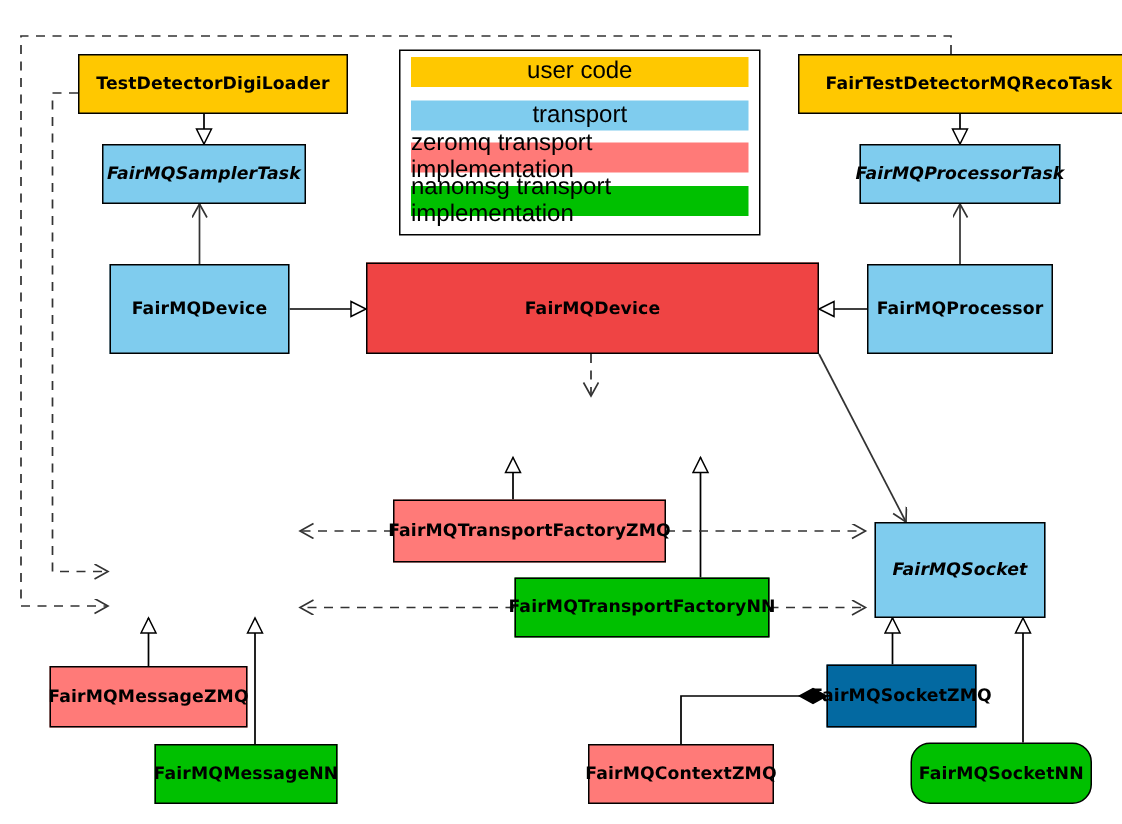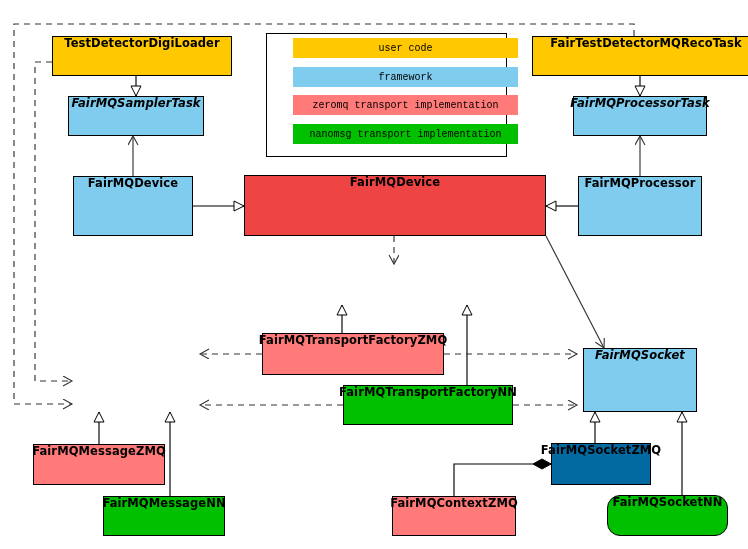--- a/index.html
+++ b/index.html
@@ -21,20 +21,21 @@
     top: 0;
     width: 748px;
     height: 549px;
     pointer-events: none;
   }
   .node {
     position: absolute;
     box-sizing: border-box;
     border: 1px solid #000000;
     display: flex;
+    align-items: center;
     justify-content: center;
     text-align: center;
     font-size: 11.5px;
     font-weight: bold;
     color: #000000;
     line-height: 1.15;
     letter-spacing: 0.1px;
     z-index: 3;
   }
   .node.abstract {
@@ -46,26 +47,25 @@
     border: 1px solid #000000;
     background: #ffffff;
     z-index: 2;
   }
   .legend-row {
     position: absolute;
     box-sizing: border-box;
     display: flex;
     align-items: center;
     justify-content: center;
-    font-size: 10px;
+    font-size: 16px;
     font-weight: normal;
     color: #000000;
-    font-family: Liberation Mono, monospace;
+    font-family: Liberation Sans, sans-serif;
     z-index: 3;
-    margin-left: 19px;
   }
 </style>
 </head>
 <body>
 
 <div id="canvas">
 
   <svg class="edges" viewBox="0 0 748 549">
     <defs>
       <marker id="hollowTri" markerWidth="14" markerHeight="14" refX="11" refY="6" orient="auto" markerUnits="userSpaceOnUse">
@@ -166,21 +166,21 @@
       <path d="M454,496 L454,464 L551,464" marker-end="url(#blackDiamond)"></path>
     </g>
   </svg>
 
   <div class="legend-box" style="left:266px; top:33px; width:241px; height:124px;"></div>
 
   <div class="legend-row" style="left:274px; top:38px; width:225px; height:20px; background:#FFC800;">
     <span>user code</span>
   </div>
   <div class="legend-row" style="left:274px; top:67px; width:225px; height:20px; background:#7FCCEE;">
-    <span>framework</span>
+    <span>transport</span>
   </div>
   <div class="legend-row" style="left:274px; top:95px; width:225px; height:20px; background:#FF7A78;">
     <span>zeromq transport implementation</span>
   </div>
   <div class="legend-row" style="left:274px; top:124px; width:225px; height:20px; background:#00C000;">
     <span>nanomsg transport implementation</span>
   </div>
 
   <div class="node" style="left:52px; top:36px; width:180px; height:40px; background:#FFC800;">
     <span>TestDetectorDigiLoader</span>

